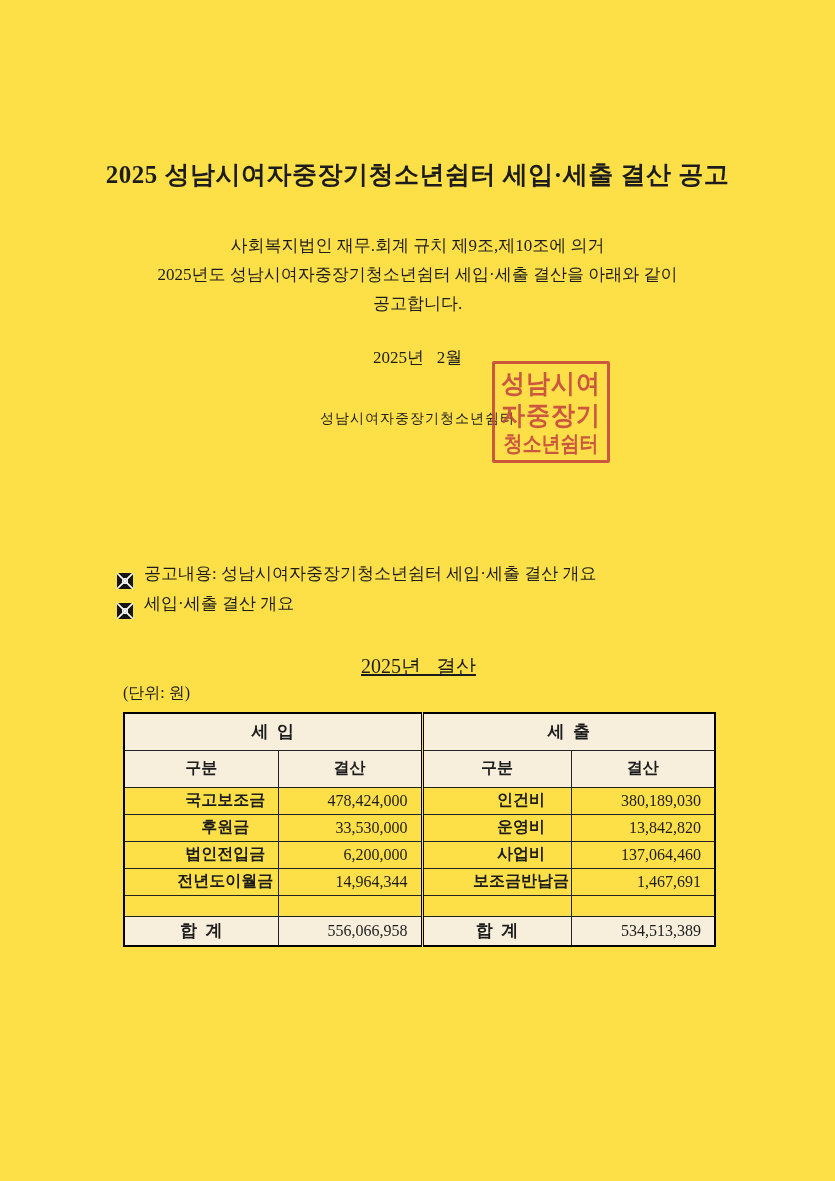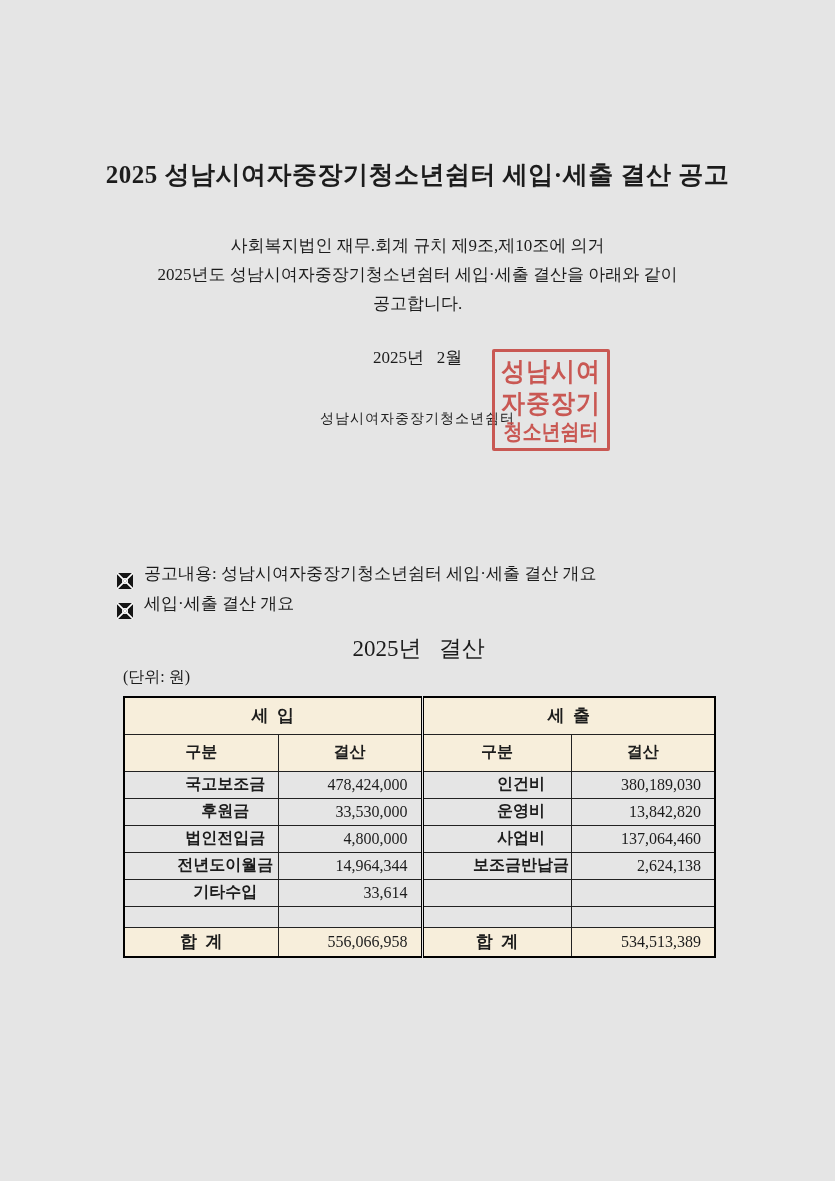--- a/index.html
+++ b/index.html
@@ -1,21 +1,21 @@
 <!DOCTYPE html>
 <html><head>
 <meta charset="utf-8">
 <style>
   * { margin: 0; padding: 0; box-sizing: border-box; }
   html, body { background: #ffffff; }
   .page {
     position: relative;
     width: 835px;
     height: 1181px;
-    background: #e5e5e5;
+    background: #fde047;
     color: #1c1c1c;
     font-family: "Liberation Serif", "DejaVu Serif", serif;
     overflow: hidden;
   }
   .keep-space { white-space: pre; }
 
   .doc-title {
     margin-top: 158px;
     text-align: center;
     font-size: 25px;
@@ -39,21 +39,21 @@
   .org-line {
     margin-top: 41px;
     text-align: center;
     font-size: 14px;
     letter-spacing: 1px;
   }
 
   .seal {
     position: absolute;
     left: 492px;
-    top: 349px;
+    top: 361px;
     width: 118px;
     height: 102px;
     border: 3px solid #c64540;
     border-radius: 2px;
     color: #c64540;
     display: flex;
     flex-direction: column;
     justify-content: space-evenly;
     align-items: center;
     font-weight: bold;
@@ -75,25 +75,26 @@
     line-height: 30px;
   }
   .bullet-icon {
     width: 16px;
     height: 16px;
     margin-right: 11px;
     flex: 0 0 auto;
   }
 
   .settle-title {
-    margin-top: 14px;
+    margin-top: 34px;
     width: 591px;
     margin-left: 123px;
     text-align: center;
-    font-size: 23px;
+    font-size: 20px;
+    text-decoration: underline;
   }
   .unit-note {
     margin-top: 3px;
     width: 591px;
     margin-left: 123px;
     text-align: left;
     font-size: 16px;
     padding-right: 2px;
   }
 
@@ -210,35 +211,29 @@
         <td class="num">380,189,030</td>
       </tr>
       <tr>
         <td class="lbl">후원금</td>
         <td class="num">33,530,000</td>
         <td class="lbl mid">운영비</td>
         <td class="num">13,842,820</td>
       </tr>
       <tr>
         <td class="lbl">법인전입금</td>
-        <td class="num">4,800,000</td>
+        <td class="num">6,200,000</td>
         <td class="lbl mid">사업비</td>
         <td class="num">137,064,460</td>
       </tr>
       <tr>
         <td class="lbl">전년도이월금</td>
         <td class="num">14,964,344</td>
         <td class="lbl mid">보조금반납금</td>
-        <td class="num">2,624,138</td>
-      </tr>
-      <tr>
-        <td class="lbl">기타수입</td>
-        <td class="num">33,614</td>
-        <td class="lbl mid"></td>
-        <td class="num"></td>
+        <td class="num">1,467,691</td>
       </tr>
       <tr class="empty-row">
         <td class="lbl"></td>
         <td class="num"></td>
         <td class="lbl mid"></td>
         <td class="num"></td>
       </tr>
     </tbody>
     <tfoot>
       <tr class="total-row">

